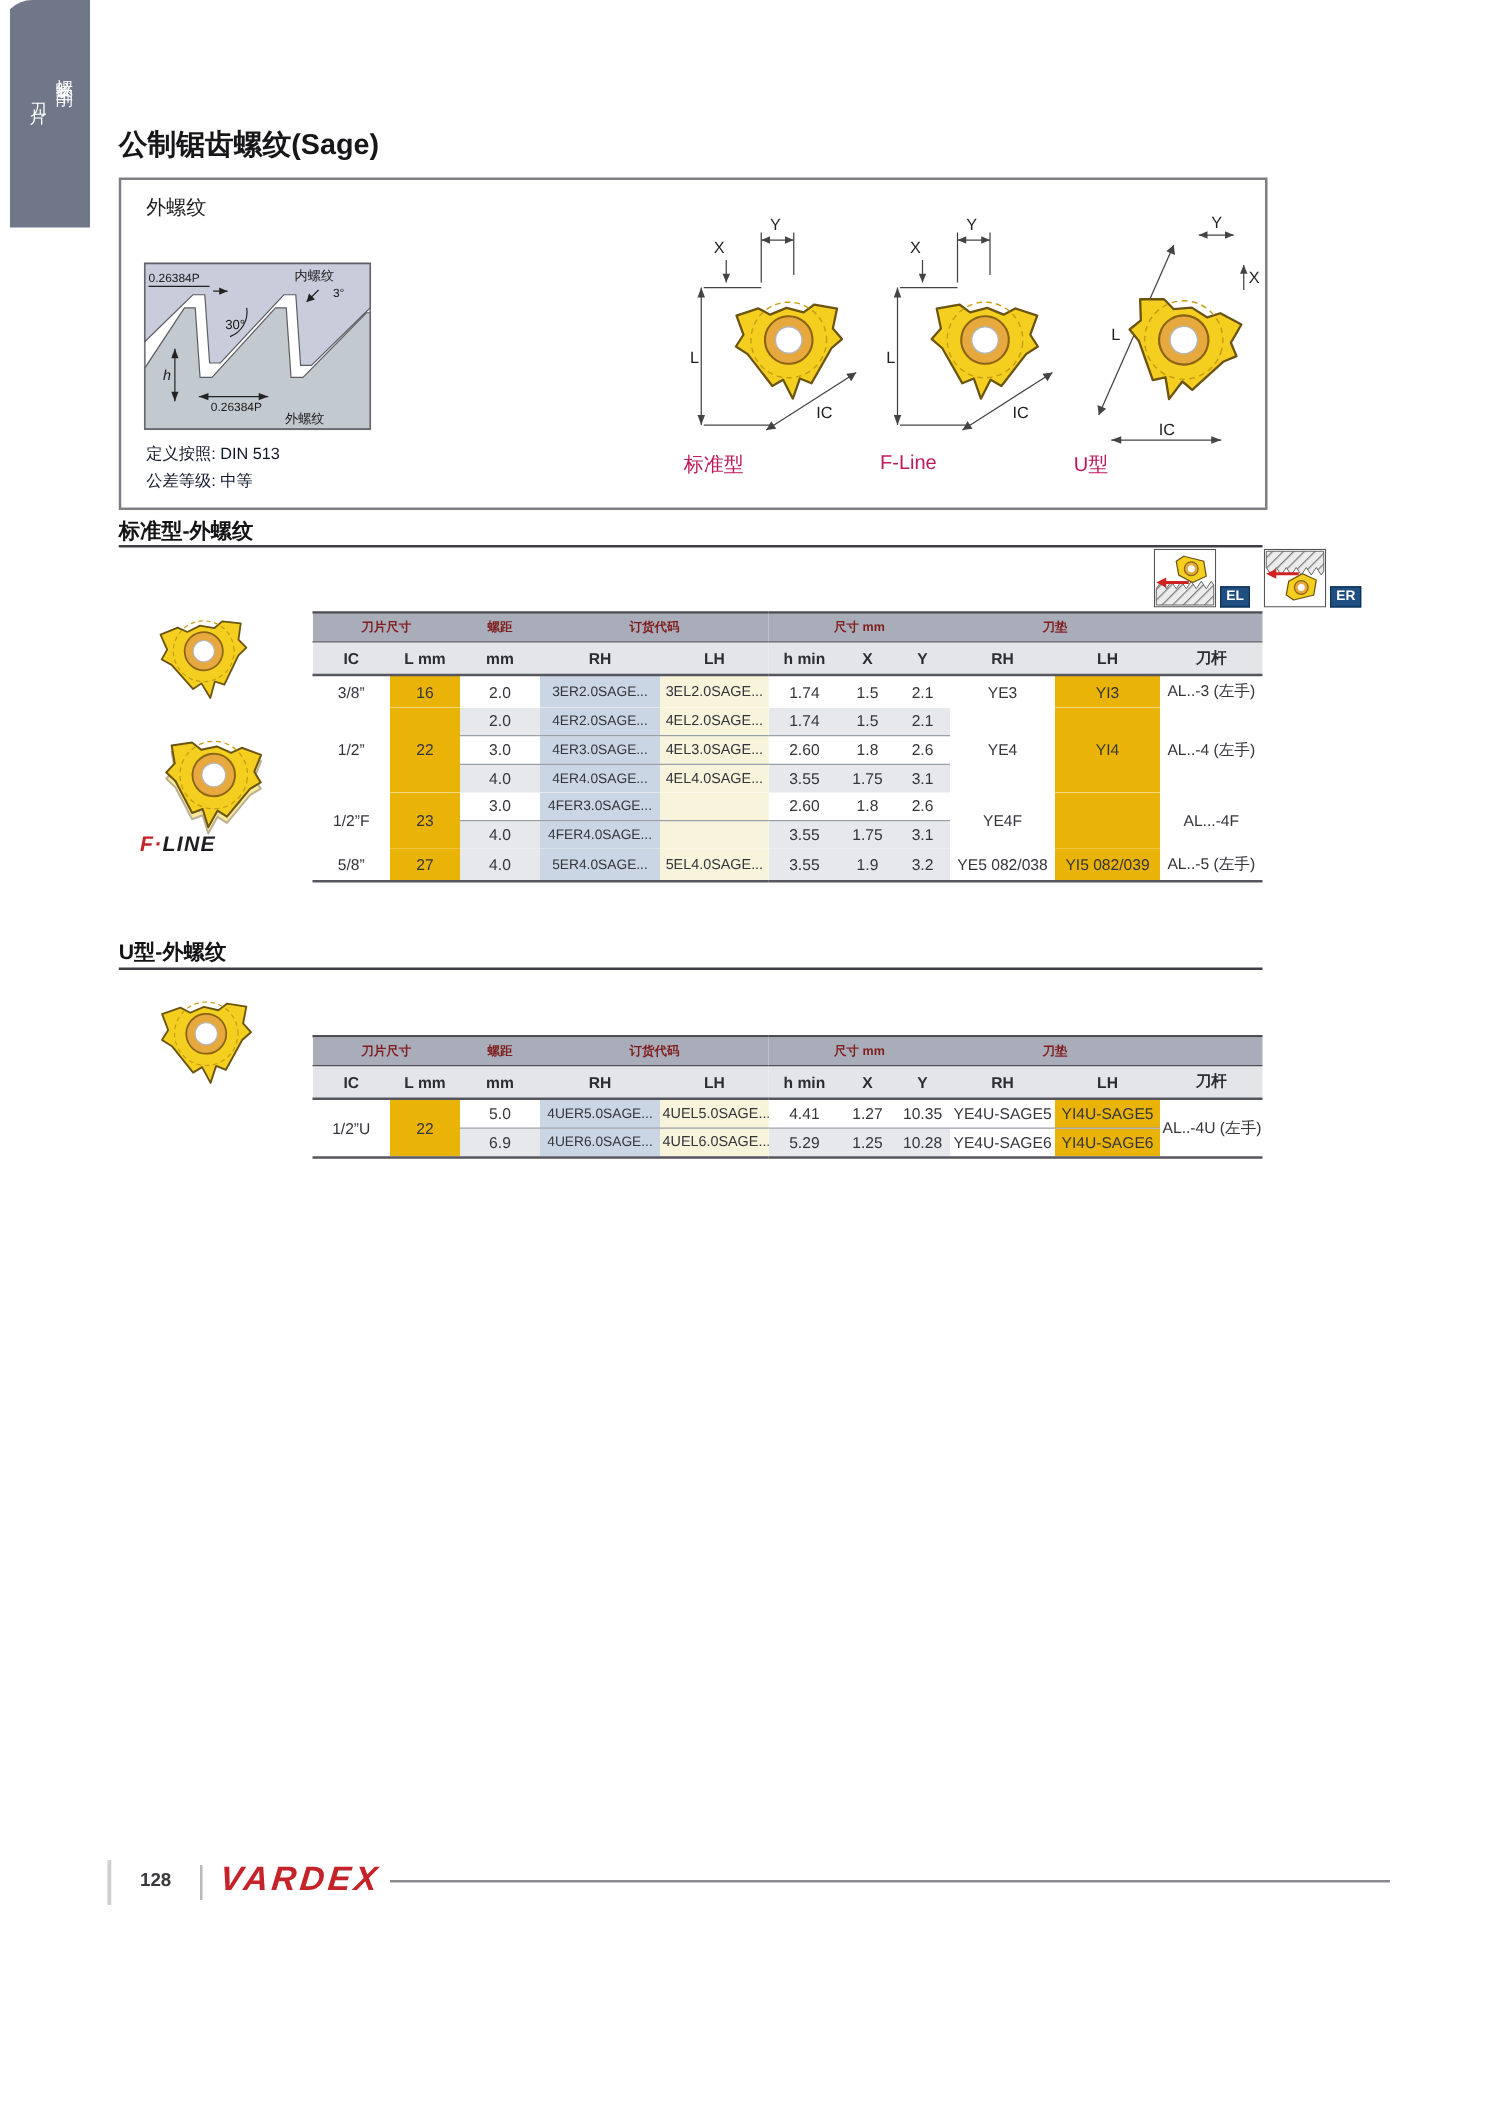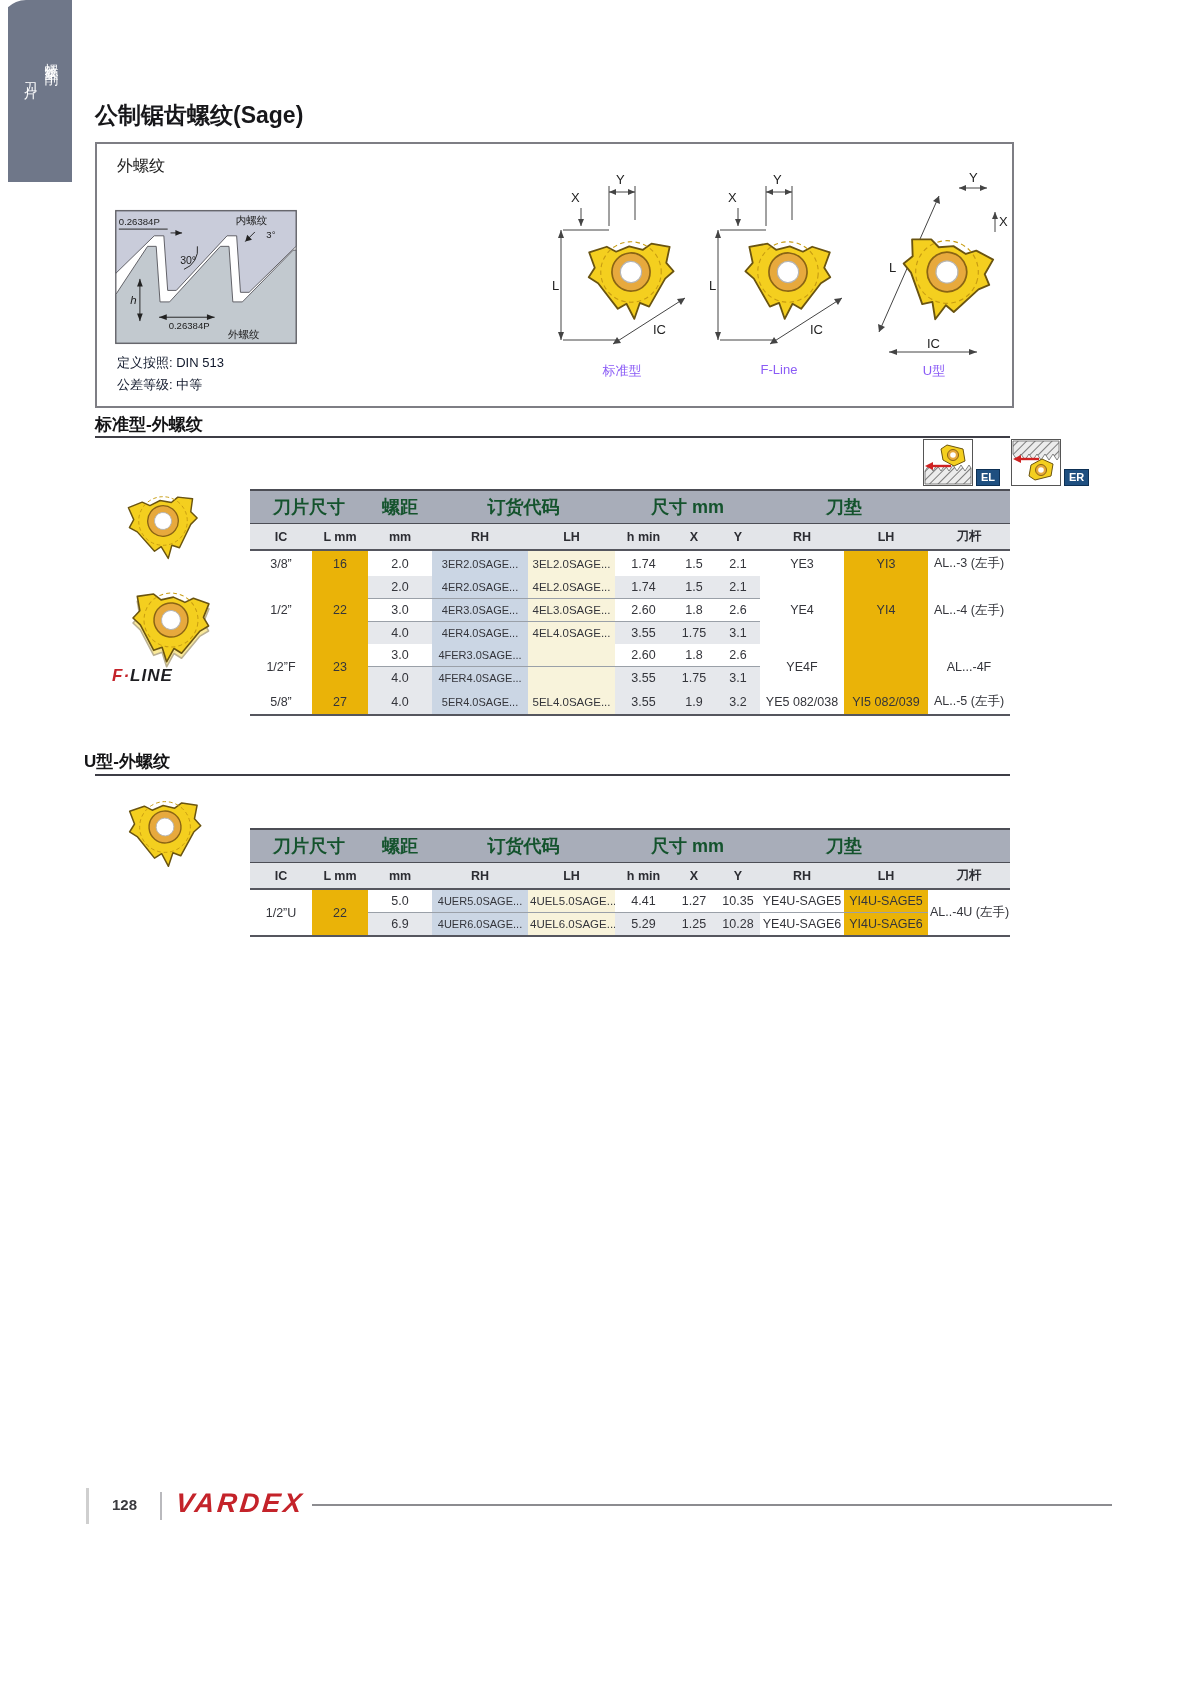--- a/index.html
+++ b/index.html
@@ -13,34 +13,34 @@
   #side-tab{left:8px;top:0;width:64px;height:182px;background:#6f7789;}
   .vtext{position:absolute;writing-mode:vertical-rl;color:#ffffff;font-size:13.5px;letter-spacing:3px;}
 
   
   #page-title{left:95px;top:100px;font-size:23px;font-weight:bold;color:#17171a;}
 
   
   #profile-box{left:95px;top:142px;width:915px;height:262px;border:2px solid #7e7e84;background:#fff;}
   #profile-label{left:20px;top:12px;font-size:16px;color:#222;}
   .note{font-size:13px;color:#0f172a;}
-  .caption{font-size:13px;color:#8b5cf6;text-align:center;width:150px;}
+  .caption{font-size:16px;color:#be185d;text-align:left;width:150px;}
 
   
   .sec-head{font-size:17px;font-weight:bold;color:#141416;}
   .sec-rule{height:2px;background:#3e3e46;width:915px;}
 
   
   .hand-tag{display:inline-block;background:#1e4f80;border:1px solid #0d3055;color:#fff;
     font-weight:bold;font-size:11px;padding:1px 4px;line-height:13px;}
 
   
   table.cat{border-collapse:collapse;table-layout:fixed;width:760px;font-size:12.5px;color:#34353b;border-bottom:2px solid #55565e;}
   table.cat th,table.cat td{padding:4px 2px;text-align:center;overflow:hidden;white-space:nowrap;}
-  table.cat thead tr.grp th{background:#a8adb9;color:#14532d;font-weight:600;font-size:18px;
+  table.cat thead tr.grp th{background:#a8adb9;color:#7f1d1d;font-weight:600;font-size:10px;
     border-top:2px solid #4c4d55;border-bottom:1.5px solid #4c4d55;}
   table.cat thead tr.sub th{background:#e3e5e9;font-weight:600;border-bottom:2px solid #55565e;color:#2c2d33;}
   td.c-l,td.c-lhshim{background:#eab308;}
   td.c-rhcode{background:#cbd6e4;font-size:11px;}
   td.c-lhcode{background:#f8f3db;font-size:11.5px;}
   tr.shade td.c-mm,tr.shade td.c-h,tr.shade td.c-x,tr.shade td.c-y{background:#e6e8ec;}
   td.subsep{border-top:1px solid #9aa0a8;}
 
   
   #fline-logo{font-style:italic;font-weight:800;font-size:17px;letter-spacing:1px;color:#1e1e22;}
@@ -339,21 +339,21 @@
             <td class="c-x gsep">1.9</td>
             <td class="c-y gsep">3.2</td>
             <td class="c-rhshim gsep" rowspan="1">YE5 082/038</td>
             <td class="c-lhshim gsep" rowspan="1">YI5 082/039</td>
             <td class="c-holder gsep" rowspan="1">AL..-5 (左手)</td>
           </tr>
         </tbody>
       </table>
   </div>
 
-  <div class="abs sec-head" style="left:84px;top:750px">U型-外螺纹</div>
+  <div class="abs sec-head" style="left:95px;top:750px">U型-外螺纹</div>
   <div class="abs sec-rule" style="left:95px;top:774px"></div>
 
   <svg class="abs" style="left:98px;top:780px" width="134" height="94" viewBox="0 0 100 100" preserveAspectRatio="xMidYMid meet">
     <use href="#trigon" width="100" height="100" transform="rotate(-5 50 50)"></use>
   </svg>
 
   <div class="abs" style="left:250px;top:828px">
     <table class="cat" id="table-u">
         <colgroup>
           <col style="width: 62px;">

